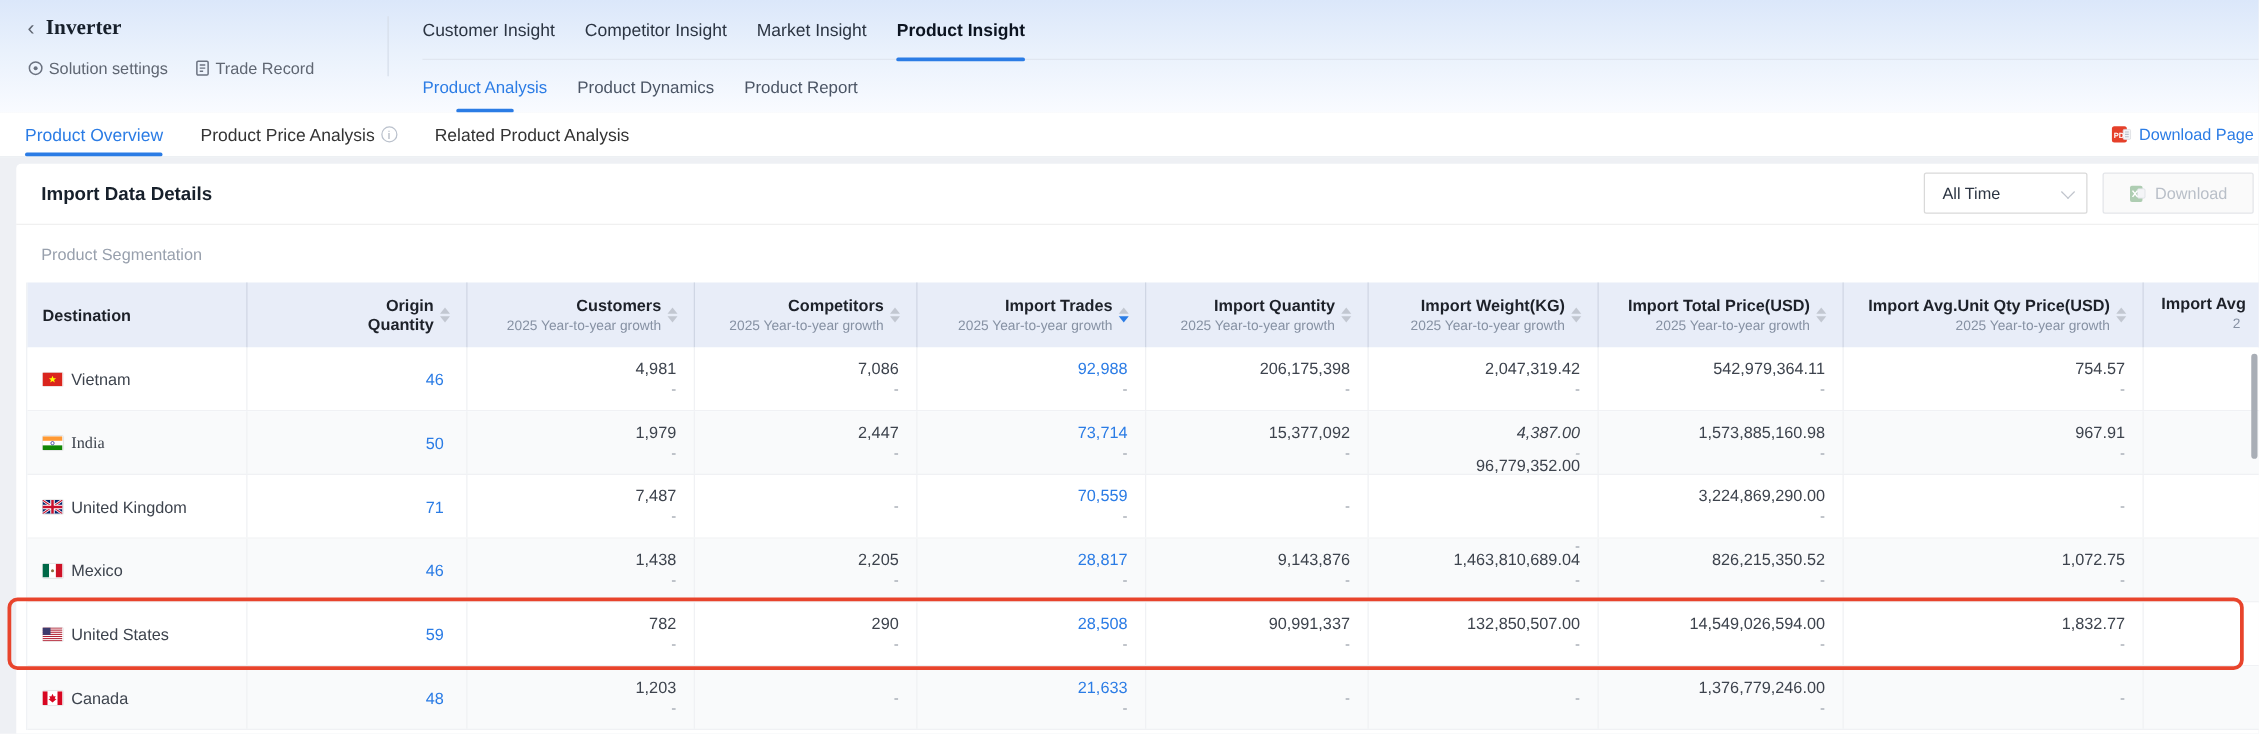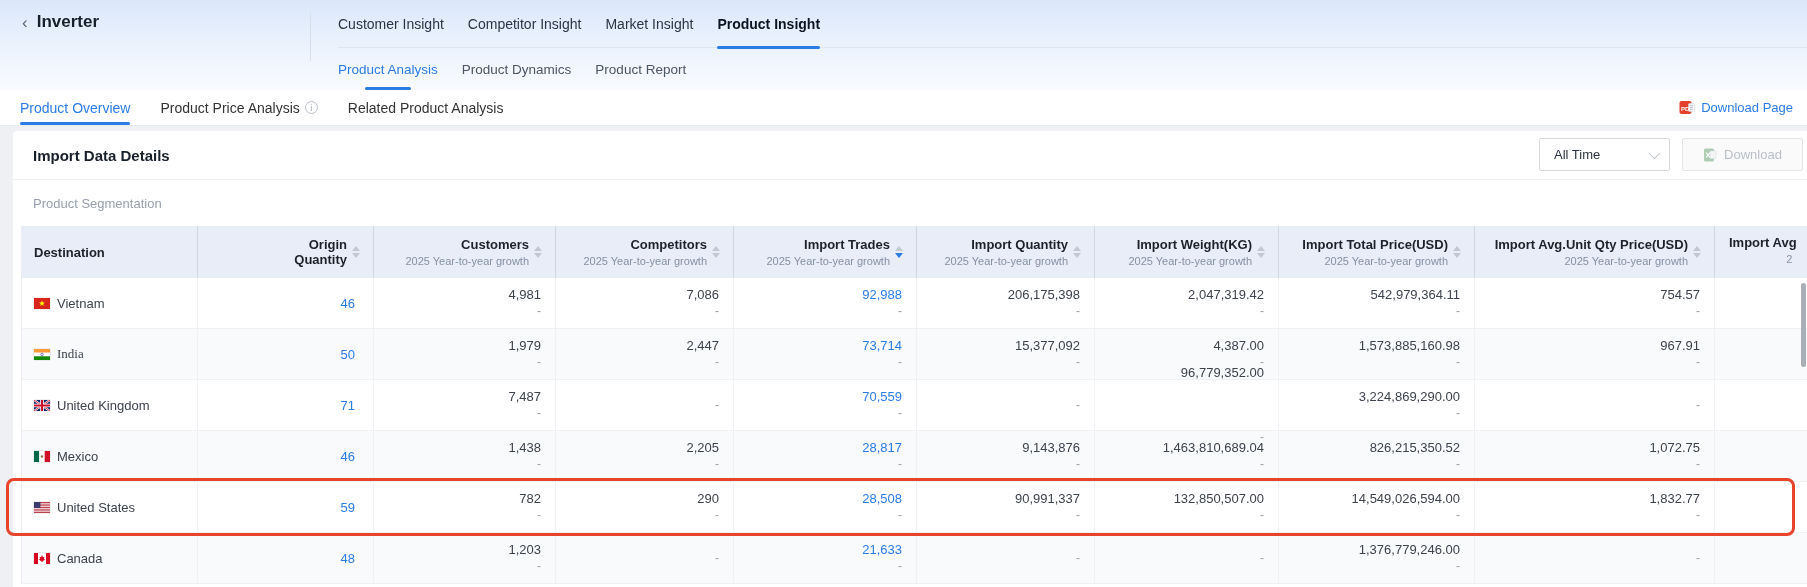--- a/index.html
+++ b/index.html
@@ -14,21 +14,21 @@
     background:#eef0f4;color:#333;
   }
   
   .app-header{
     height:90px;display:flex;position:relative;
     background:linear-gradient(180deg,#dbe7fa 0%,#e9f1fc 45%,#f9fbff 100%);
   }
   .hdr-left{width:310px;padding:12px 0 0 22px;flex:none;}
   .hdr-title-row{display:flex;align-items:center;gap:9px;}
   .back-ico{font-size:17px;color:#5f6672;line-height:1;cursor:pointer;}
-  .hdr-title{font-size:17px;font-weight:700;color:#17202b;}
+  .hdr-title{font-size:17px;font-weight:700;color:#17202b;font-family:Liberation Serif, serif;}
   .hdr-links{margin-top:15px;display:flex;gap:22px;font-size:13px;color:#5f6672;}
   .hdr-link{display:flex;align-items:center;gap:4px;cursor:pointer;}
   .hdr-link svg{display:block;}
   .hdr-vdivider{width:1px;height:48px;background:#d6deea;margin-top:13px;flex:none;}
   .hdr-tabs{flex:1;padding-left:27px;display:flex;flex-direction:column;}
   .tabs-row1{display:flex;gap:24px;height:48px;align-items:center;border-bottom:1px solid #e0e6f0;}
   .tab1{font-size:14px;color:#2b3442;position:relative;height:100%;display:flex;align-items:center;cursor:pointer;}
   .tab1.active{color:#0c1421;font-weight:700;}
   .tab1.active::after{content:"";position:absolute;left:0;right:0;bottom:-2px;height:3px;background:var(--accent);border-radius:2px;}
   .tabs-row2{display:flex;gap:24px;height:42px;align-items:center;}
@@ -38,21 +38,21 @@
   
   .page-nav{
     height:36px;background:#fff;display:flex;align-items:center;gap:30px;
     padding-left:20px;position:relative;border-bottom:1px solid #e8ebf0;
   }
   .nav-item{font-size:14px;color:#333;height:100%;display:flex;align-items:center;gap:5px;position:relative;cursor:pointer;}
   .nav-item.active{color:var(--accent);}
   .nav-item.active::after{content:"";position:absolute;left:0;right:0;bottom:0;height:3px;background:var(--accent);border-radius:2px;}
   .info-ico{width:13px;height:13px;border:1px solid #bac1cc;border-radius:50%;color:#a2aab6;
     font-size:9px;display:flex;align-items:center;justify-content:center;font-style:normal;}
-  .download-page{position:absolute;right:14px;top:0;height:100%;display:flex;align-items:center;gap:6px;
+  .download-page{position:absolute;right:4px;top:0;height:100%;display:flex;align-items:center;gap:6px;
     color:var(--accent);font-size:13px;cursor:pointer;}
   
   .card{position:absolute;left:13px;top:131px;width:1794px;height:456px;background:#fff;border-radius:4px 0 0 0;}
   .card-header{height:48px;display:flex;align-items:center;padding-left:20px;position:relative;}
   .card-title{font-size:15px;font-weight:700;color:#17202b;}
   .time-select{
     position:absolute;left:1526px;top:7px;width:131px;height:33px;border:1px solid #d9d9d9;border-radius:2px;
     background:#fff;display:flex;align-items:center;justify-content:space-between;padding:0 12px 0 14px;
     font-size:13px;color:#2b3442;cursor:pointer;
   }
@@ -105,20 +105,42 @@
 </style>
 </head>
 <body>
 
 <div class="app-header">
   <div class="hdr-left">
     <div class="hdr-title-row">
       <span class="back-ico">‹</span>
       <span class="hdr-title">Inverter</span>
     </div>
+    <div class="hdr-links">
+      <span class="hdr-link">
+        <span style="line-height:0">
+          <svg width="13" height="13" viewBox="0 0 13 13">
+              <circle cx="6.5" cy="6.5" r="5" fill="none" stroke="#6b7280" stroke-width="1.2"></circle>
+              <circle cx="6.5" cy="6.5" r="1.6" fill="#6b7280"></circle>
+            </svg>
+        </span>
+        <span>Solution settings</span>
+      </span>
+      <span class="hdr-link">
+        <span style="line-height:0">
+          <svg width="12" height="13" viewBox="0 0 12 13">
+              <rect x="1.5" y="1" width="9" height="11" rx="1" fill="none" stroke="#6b7280" stroke-width="1.2"></rect>
+              <line x1="3.8" y1="4" x2="8.2" y2="4" stroke="#6b7280" stroke-width="1.1"></line>
+              <line x1="3.8" y1="6.5" x2="8.2" y2="6.5" stroke="#6b7280" stroke-width="1.1"></line>
+              <line x1="3.8" y1="9" x2="6.5" y2="9" stroke="#6b7280" stroke-width="1.1"></line>
+            </svg>
+        </span>
+        <span>Trade Record</span>
+      </span>
+    </div>
   </div>
   <div class="hdr-vdivider"></div>
   <div class="hdr-tabs">
     <div class="tabs-row1" id="top-tabs">
         <div class="tab1">Customer Insight</div>
         <div class="tab1">Competitor Insight</div>
         <div class="tab1">Market Insight</div>
         <div class="tab1 active">Product Insight</div>
       </div>
     <div class="tabs-row2" id="sub-tabs">
@@ -334,21 +356,21 @@
             <div class="growth">-</div>
           </div>
           <div class="td td-num" style="width: 183px;">
             <div class="val link">73,714</div>
             <div class="growth">-</div>
           </div>
           <div class="td td-num" style="width: 178px;">
             <div class="val">15,377,092</div>
             <div class="growth">-</div>
           </div>
-          <div class="td td-num" style="width: 184px;">
+          <div class="td td-num" style="width: 184px; font-style: italic;">
             <div class="val">4,387.00</div>
             <div class="growth">-</div>
           </div>
           <div class="td td-num" style="width: 196px;">
             <div class="val">1,573,885,160.98</div>
             <div class="growth">-</div>
           </div>
           <div class="td td-num" style="width: 240px;">
             <div class="val">967.91</div>
             <div class="growth">-</div>

